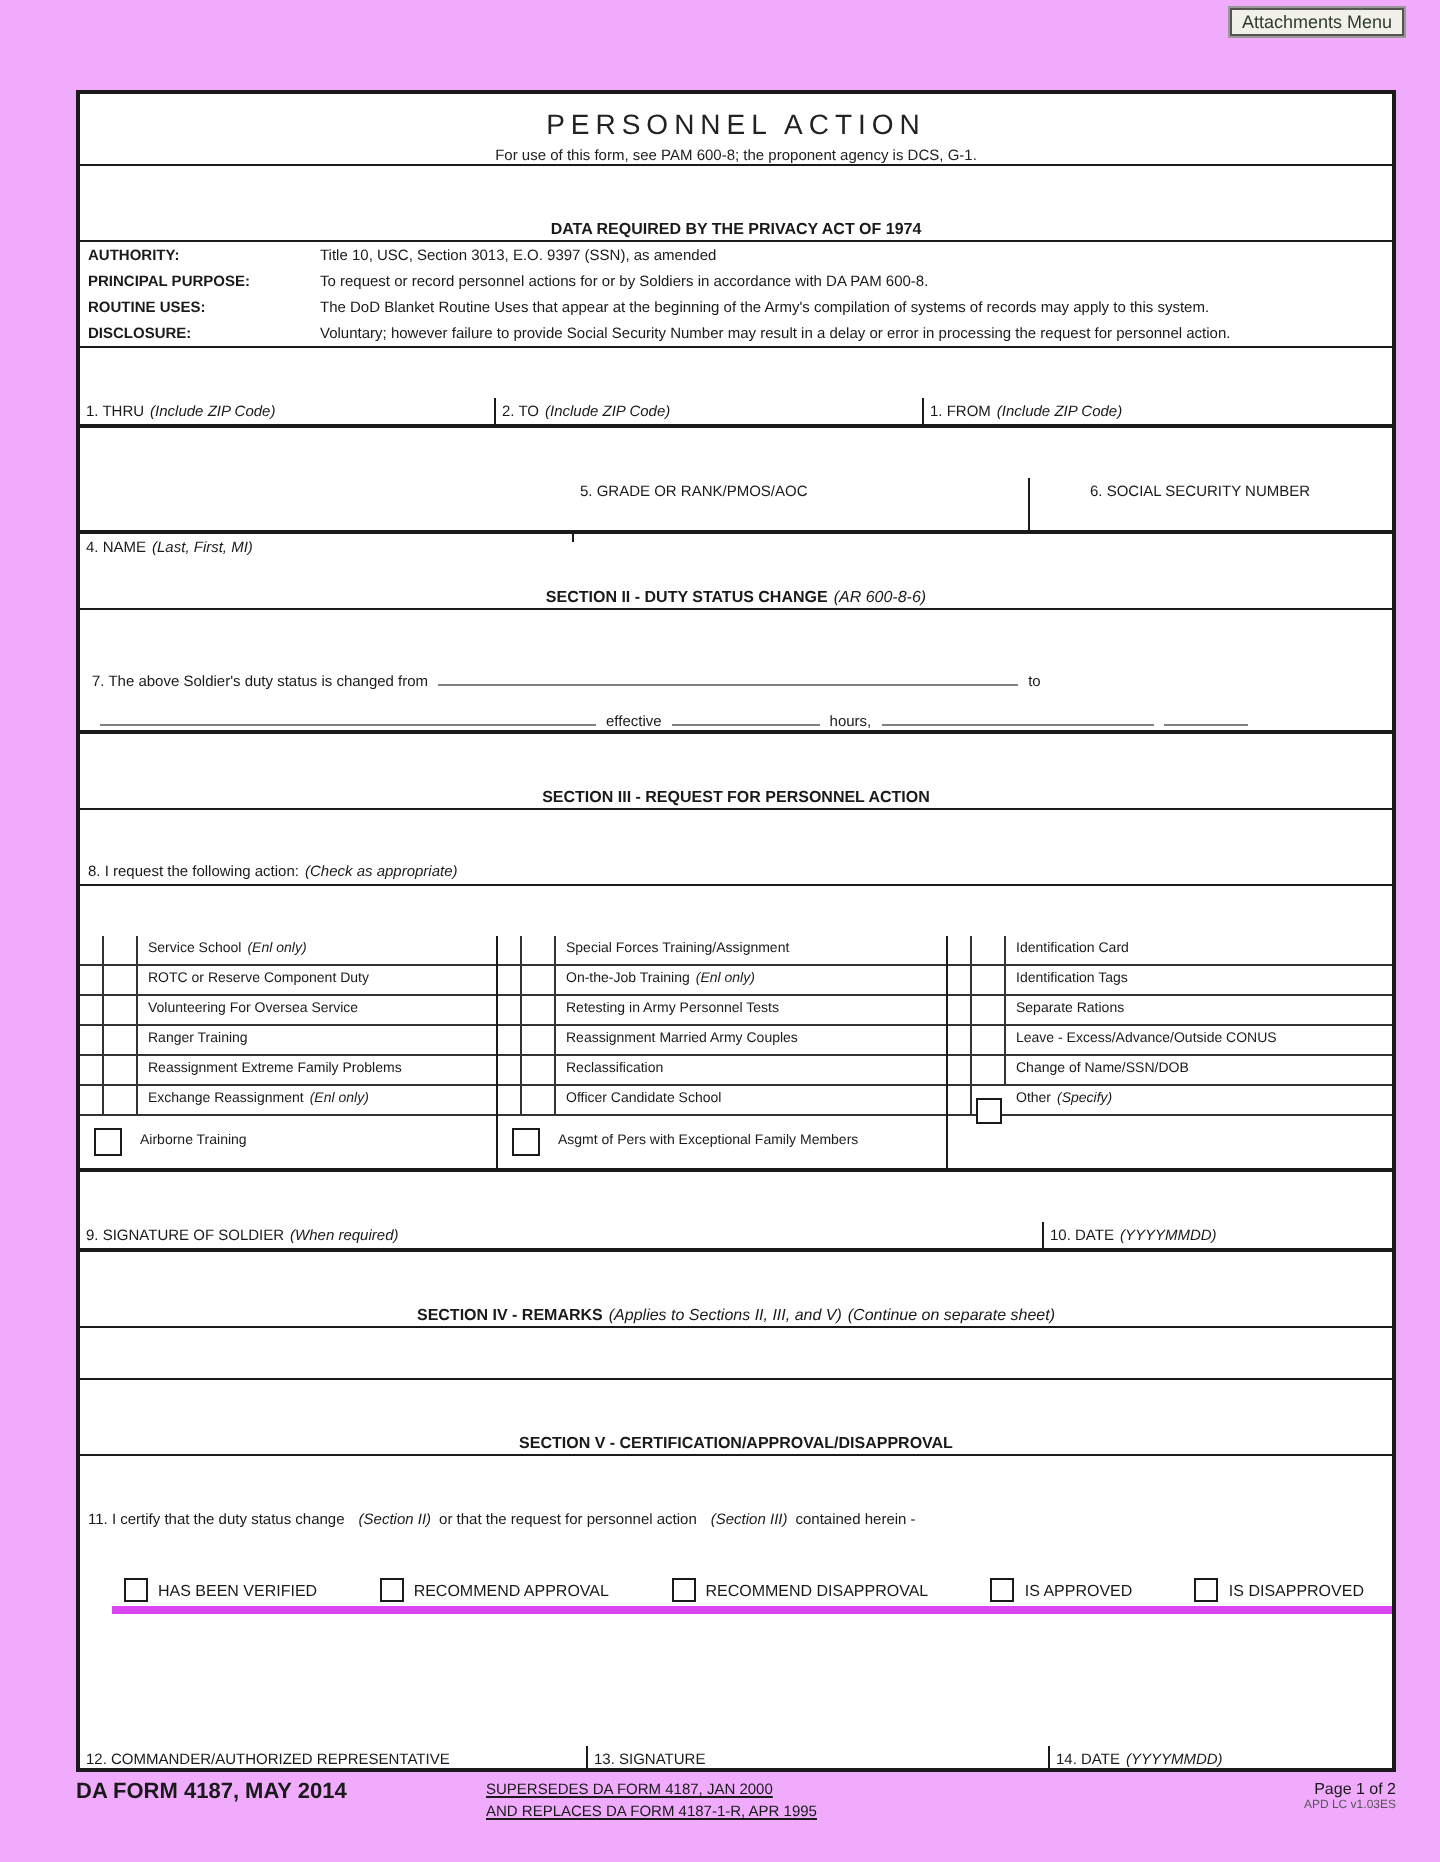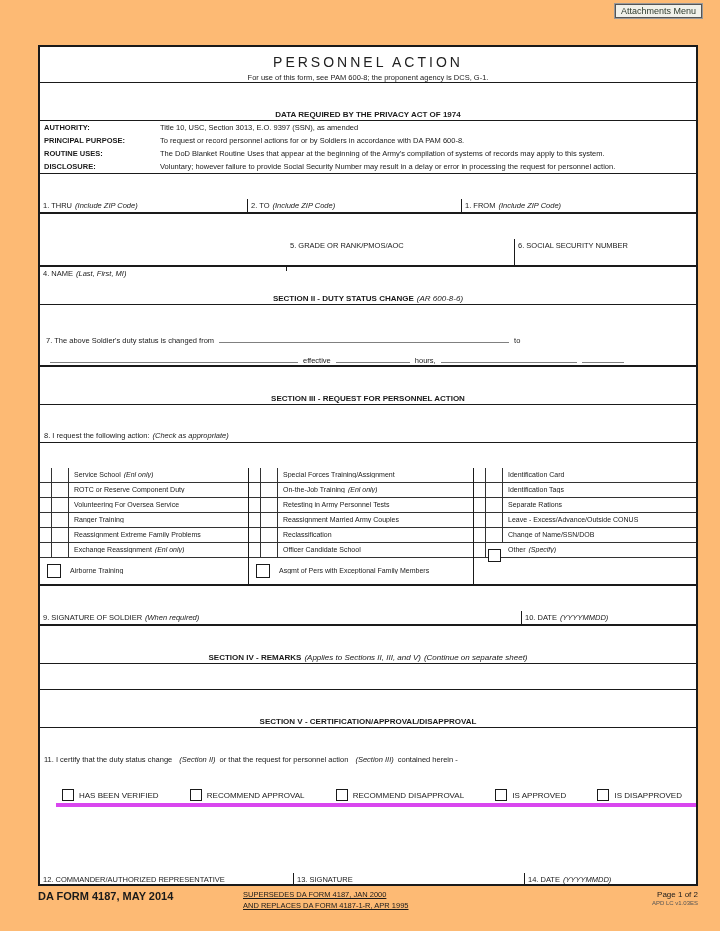--- a/index.html
+++ b/index.html
@@ -1,17 +1,17 @@
 <!DOCTYPE html>
 <html><head>
 <meta charset="utf-8">
 <style>
   * { margin:0; padding:0; box-sizing:border-box; }
   body { background:#ffffff; font-family:"Liberation Sans", sans-serif; color:#1a1a1a; }
-  .page { position:relative; width:720px; height:931px; background:#fdba74; overflow:hidden; }
+  .page { position:relative; width:720px; height:931px; background:#f0abfc; overflow:hidden; }
 
   .attach-btn { position:absolute; top:4px; right:18px; font-family:"Liberation Sans", sans-serif;
     font-size:9px; color:#2e3b2e; background:#f1f1ea; border:1px solid #555; outline:1px solid #999;
     padding:1px 5px; cursor:pointer; }
 
   .form { position:absolute; left:38px; top:45px; width:660px; height:841px;
     border:2px solid #1a1a1a; display:flex; flex-direction:column; background:#fff;gap:25px; }
 
   .title-block { height:48px; border-bottom:1px solid #1a1a1a; text-align:center; padding-top:7px; }
   .form-title { font-size:14px; letter-spacing:3px; color:#222; }
@@ -28,21 +28,21 @@
   .addr-row { display:flex; height:72px; border-bottom:2px solid #1a1a1a; }
   .cell { padding:2px 3px; font-size:7.5px; }
   .addr-c1 { width:208px; border-right:1px solid #1a1a1a; }
   .addr-c2 { width:214px; border-right:1px solid #1a1a1a; }
   .addr-c3 { flex:1; }
   .hint { font-style:italic; margin-left:3px; }
 
   .id-row { display:flex; height:28px; border-bottom:2px solid #1a1a1a; }
   .id-c1 { width:247px; border-right:1px solid #1a1a1a;margin-top:28px; }
   .id-c2 { width:228px; border-right:1px solid #1a1a1a; }
-  .id-c3 { flex:1; }
+  .id-c3 { flex:1;margin-left:27px; }
 
   .sec2-body { height:48px; border-bottom:2px solid #1a1a1a; font-size:7.5px; padding:4px 6px 0; }
   .blank { display:inline-block; height:9px; border-bottom:1px solid #808080; vertical-align:baseline; }
   .s2-line1 span, .s2-line2 span { margin-right:5px; }
   .s2-line2 { margin-top:9px; padding-left:4px; }
 
   .item8 { font-size:7.5px; border-bottom:1px solid #1a1a1a; padding:1px 4px 2px; height:13px; }
 
   .grid { display:flex; border-bottom:2px solid #1a1a1a; }
   .g-col { display:flex; flex-direction:column; }

